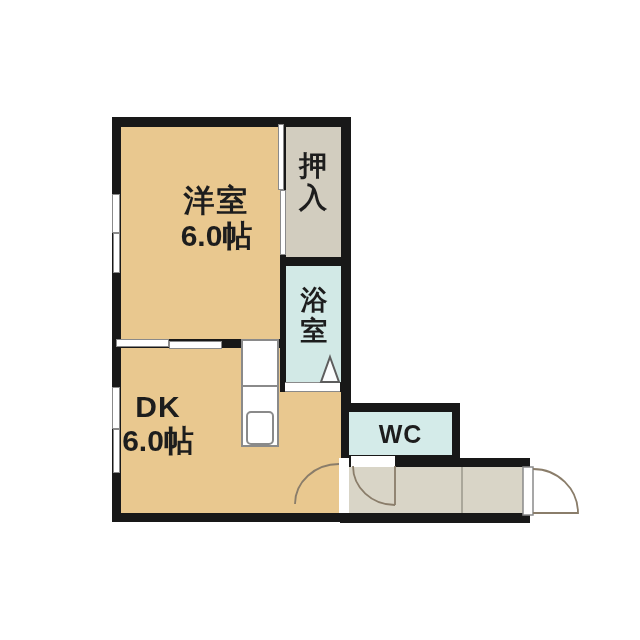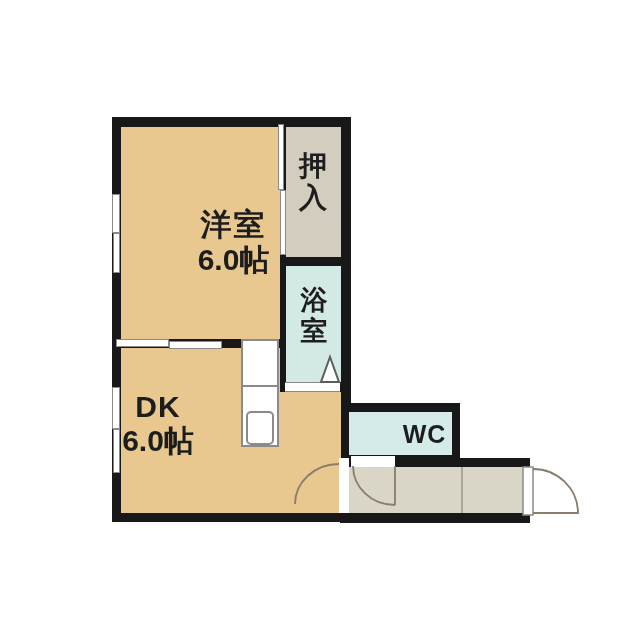--- a/index.html
+++ b/index.html
@@ -82,25 +82,25 @@
   <svg class="symbols" width="640" height="640" viewBox="0 0 640 640">
     <path class="arc" d="M 295 504 A 44 40 0 0 1 339 464"></path>
     <path class="leafline" d="M 395 466 L 395 505"></path>
     <path class="arc" d="M 353 466 A 42 39 0 0 0 395 505"></path>
     <line class="thinline" x1="462" y1="467" x2="462" y2="513"></line>
     <rect class="entranceleaf" x="523" y="467" width="10" height="48"></rect>
     <path class="arc" d="M 533 469 A 45 44 0 0 1 578 513 L 533 513"></path>
     <path class="tri" d="M 330 357 L 339 382 L 321 382 Z"></path>
   </svg>
 
-  <div class="abs label" style="left:121px;top:208px;width:191px;padding-left:17px;">
+  <div class="abs label" style="left:121px;top:184px;width:191px;">
     <div class="lbl-main">洋室</div>
     <div class="lbl-size">6.0帖</div>
   </div>
   <div class="abs label lbl-vert" style="left:297px;top:150px;width:32px;">押入</div>
   <div class="abs label lbl-vert" style="left:298px;top:285px;width:32px;font-size:27px;">浴室</div>
   <div class="abs label" style="left:98px;top:390px;width:120px;">
     <div class="lbl-main" style="font-size:30px;letter-spacing:1px;">DK</div>
     <div class="lbl-size">6.0帖</div>
   </div>
-  <div class="abs label lbl-wc" style="left:349px;top:420px;width:103px;padding-left:24px;">WC</div>
+  <div class="abs label lbl-wc" style="left:349px;top:420px;width:103px;">WC</div>
 
 </div>
 
 </body></html>

